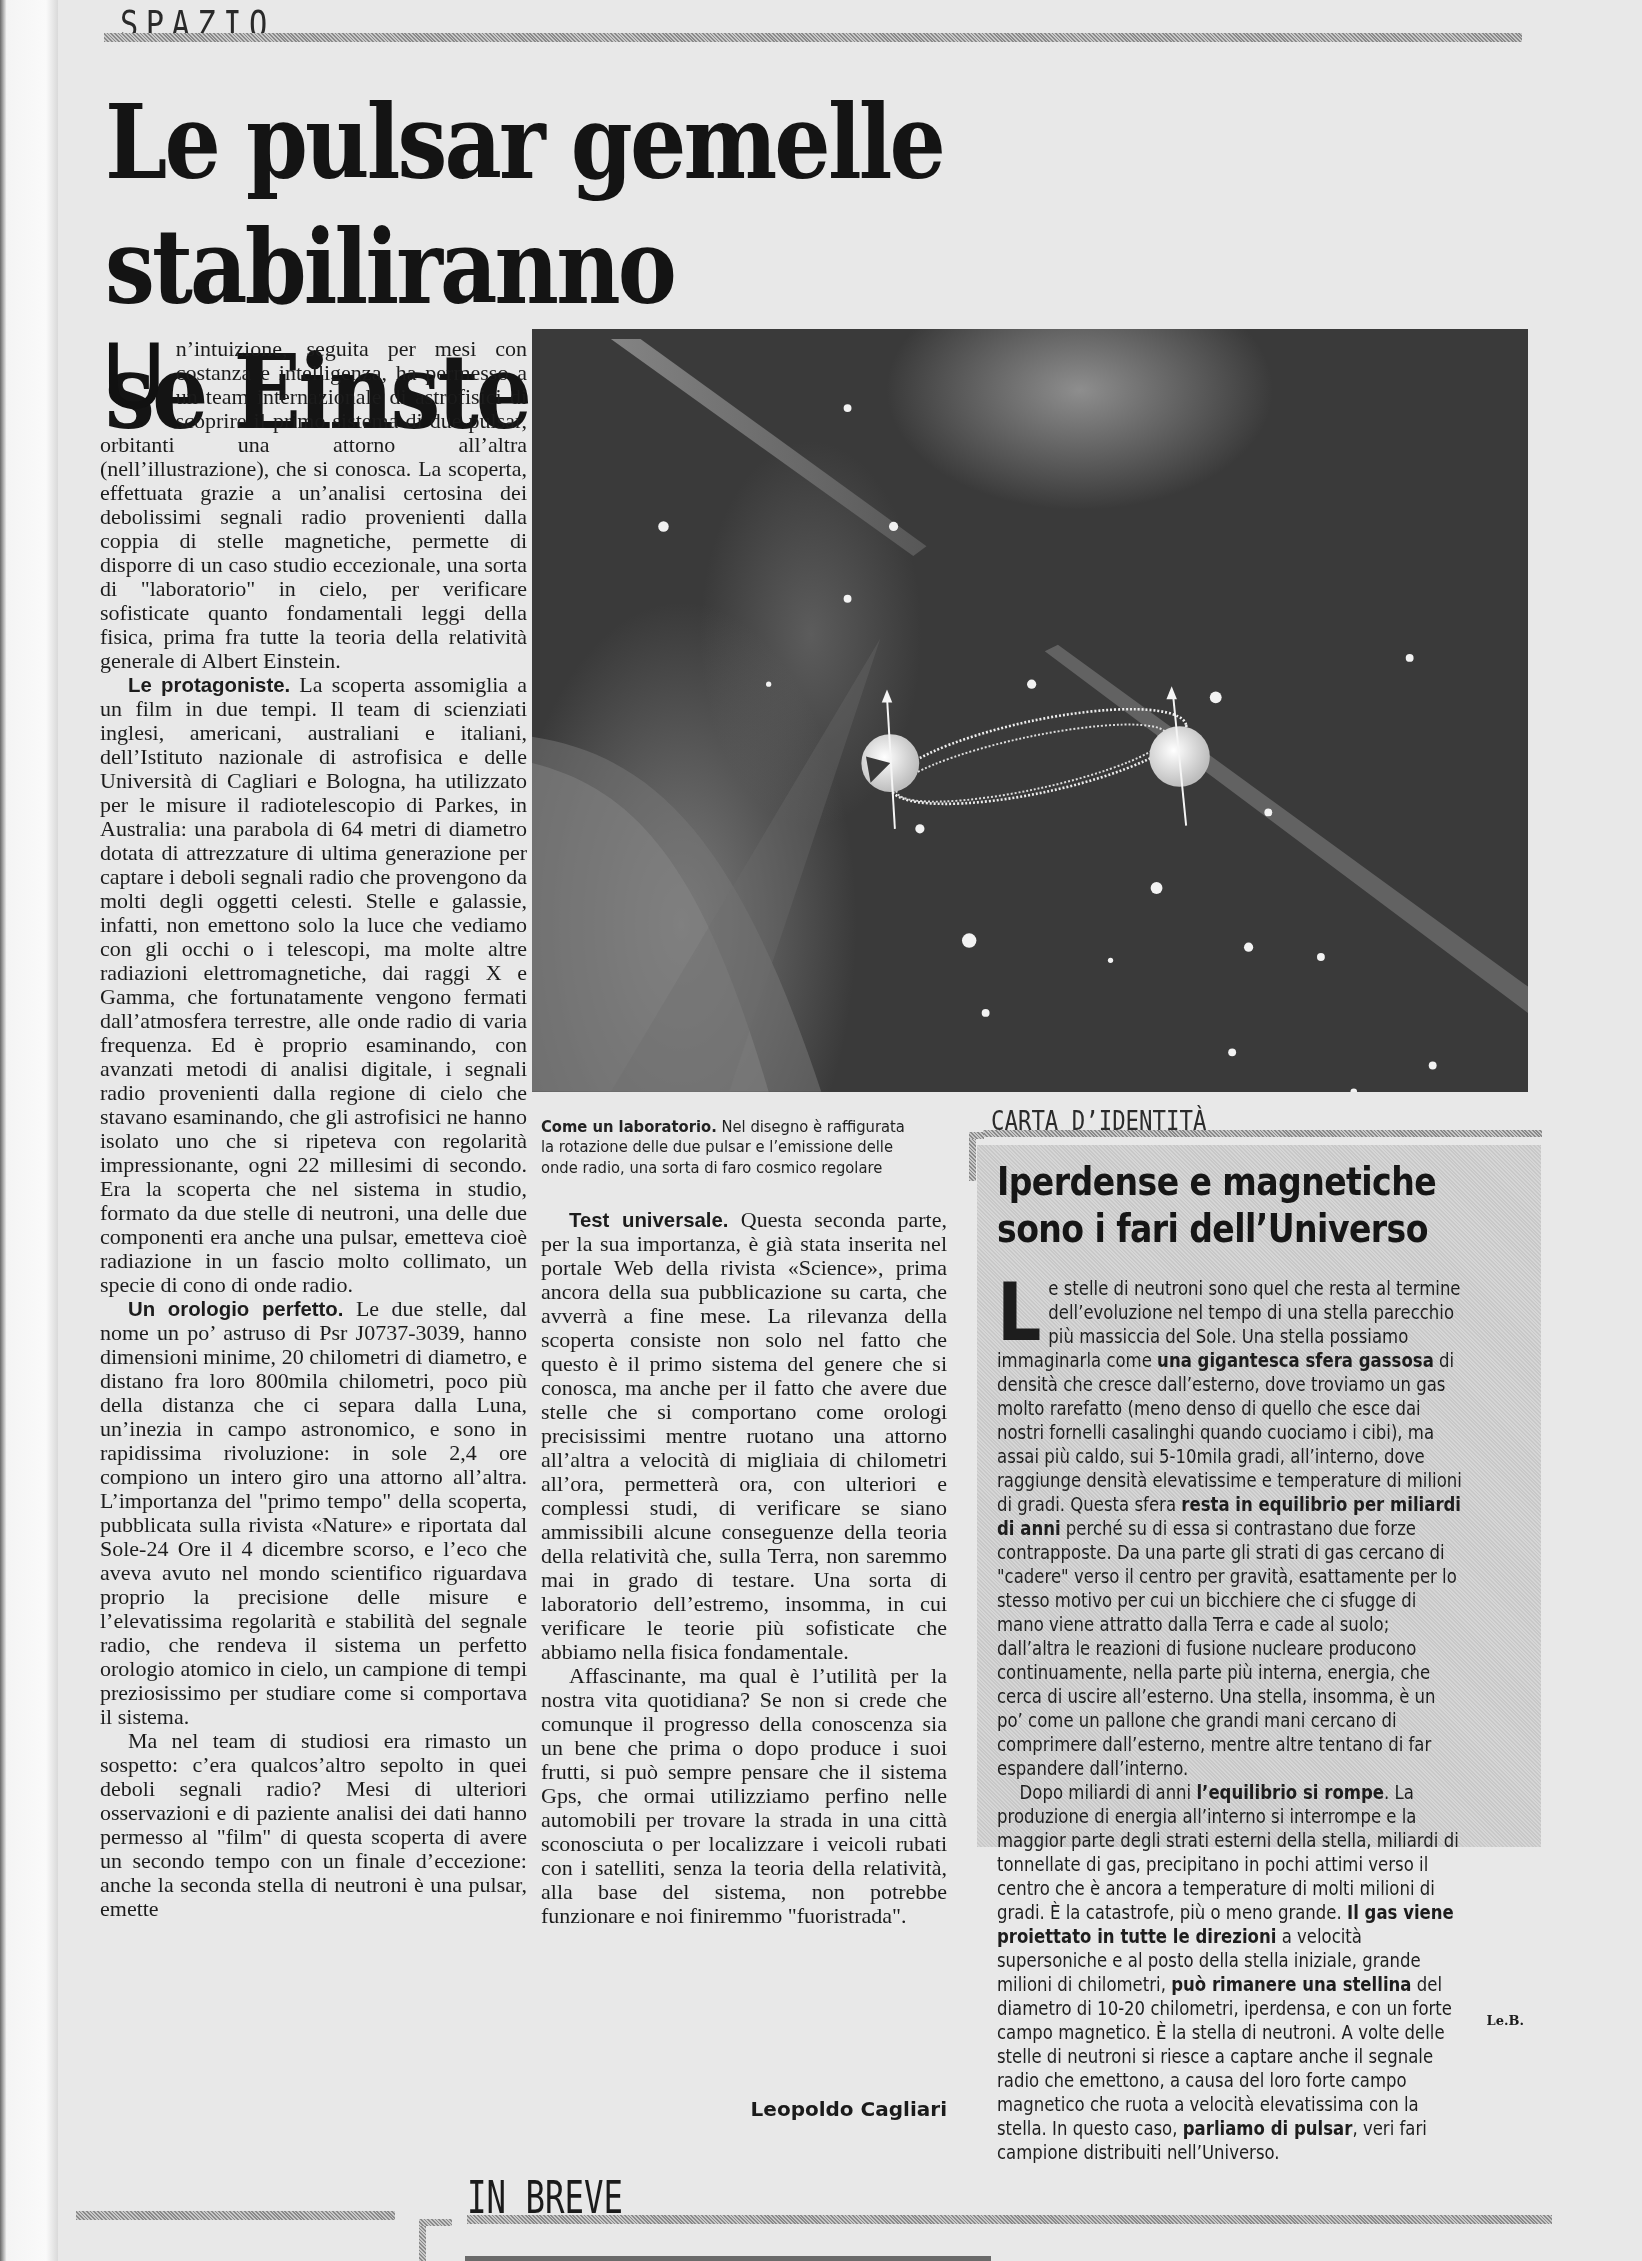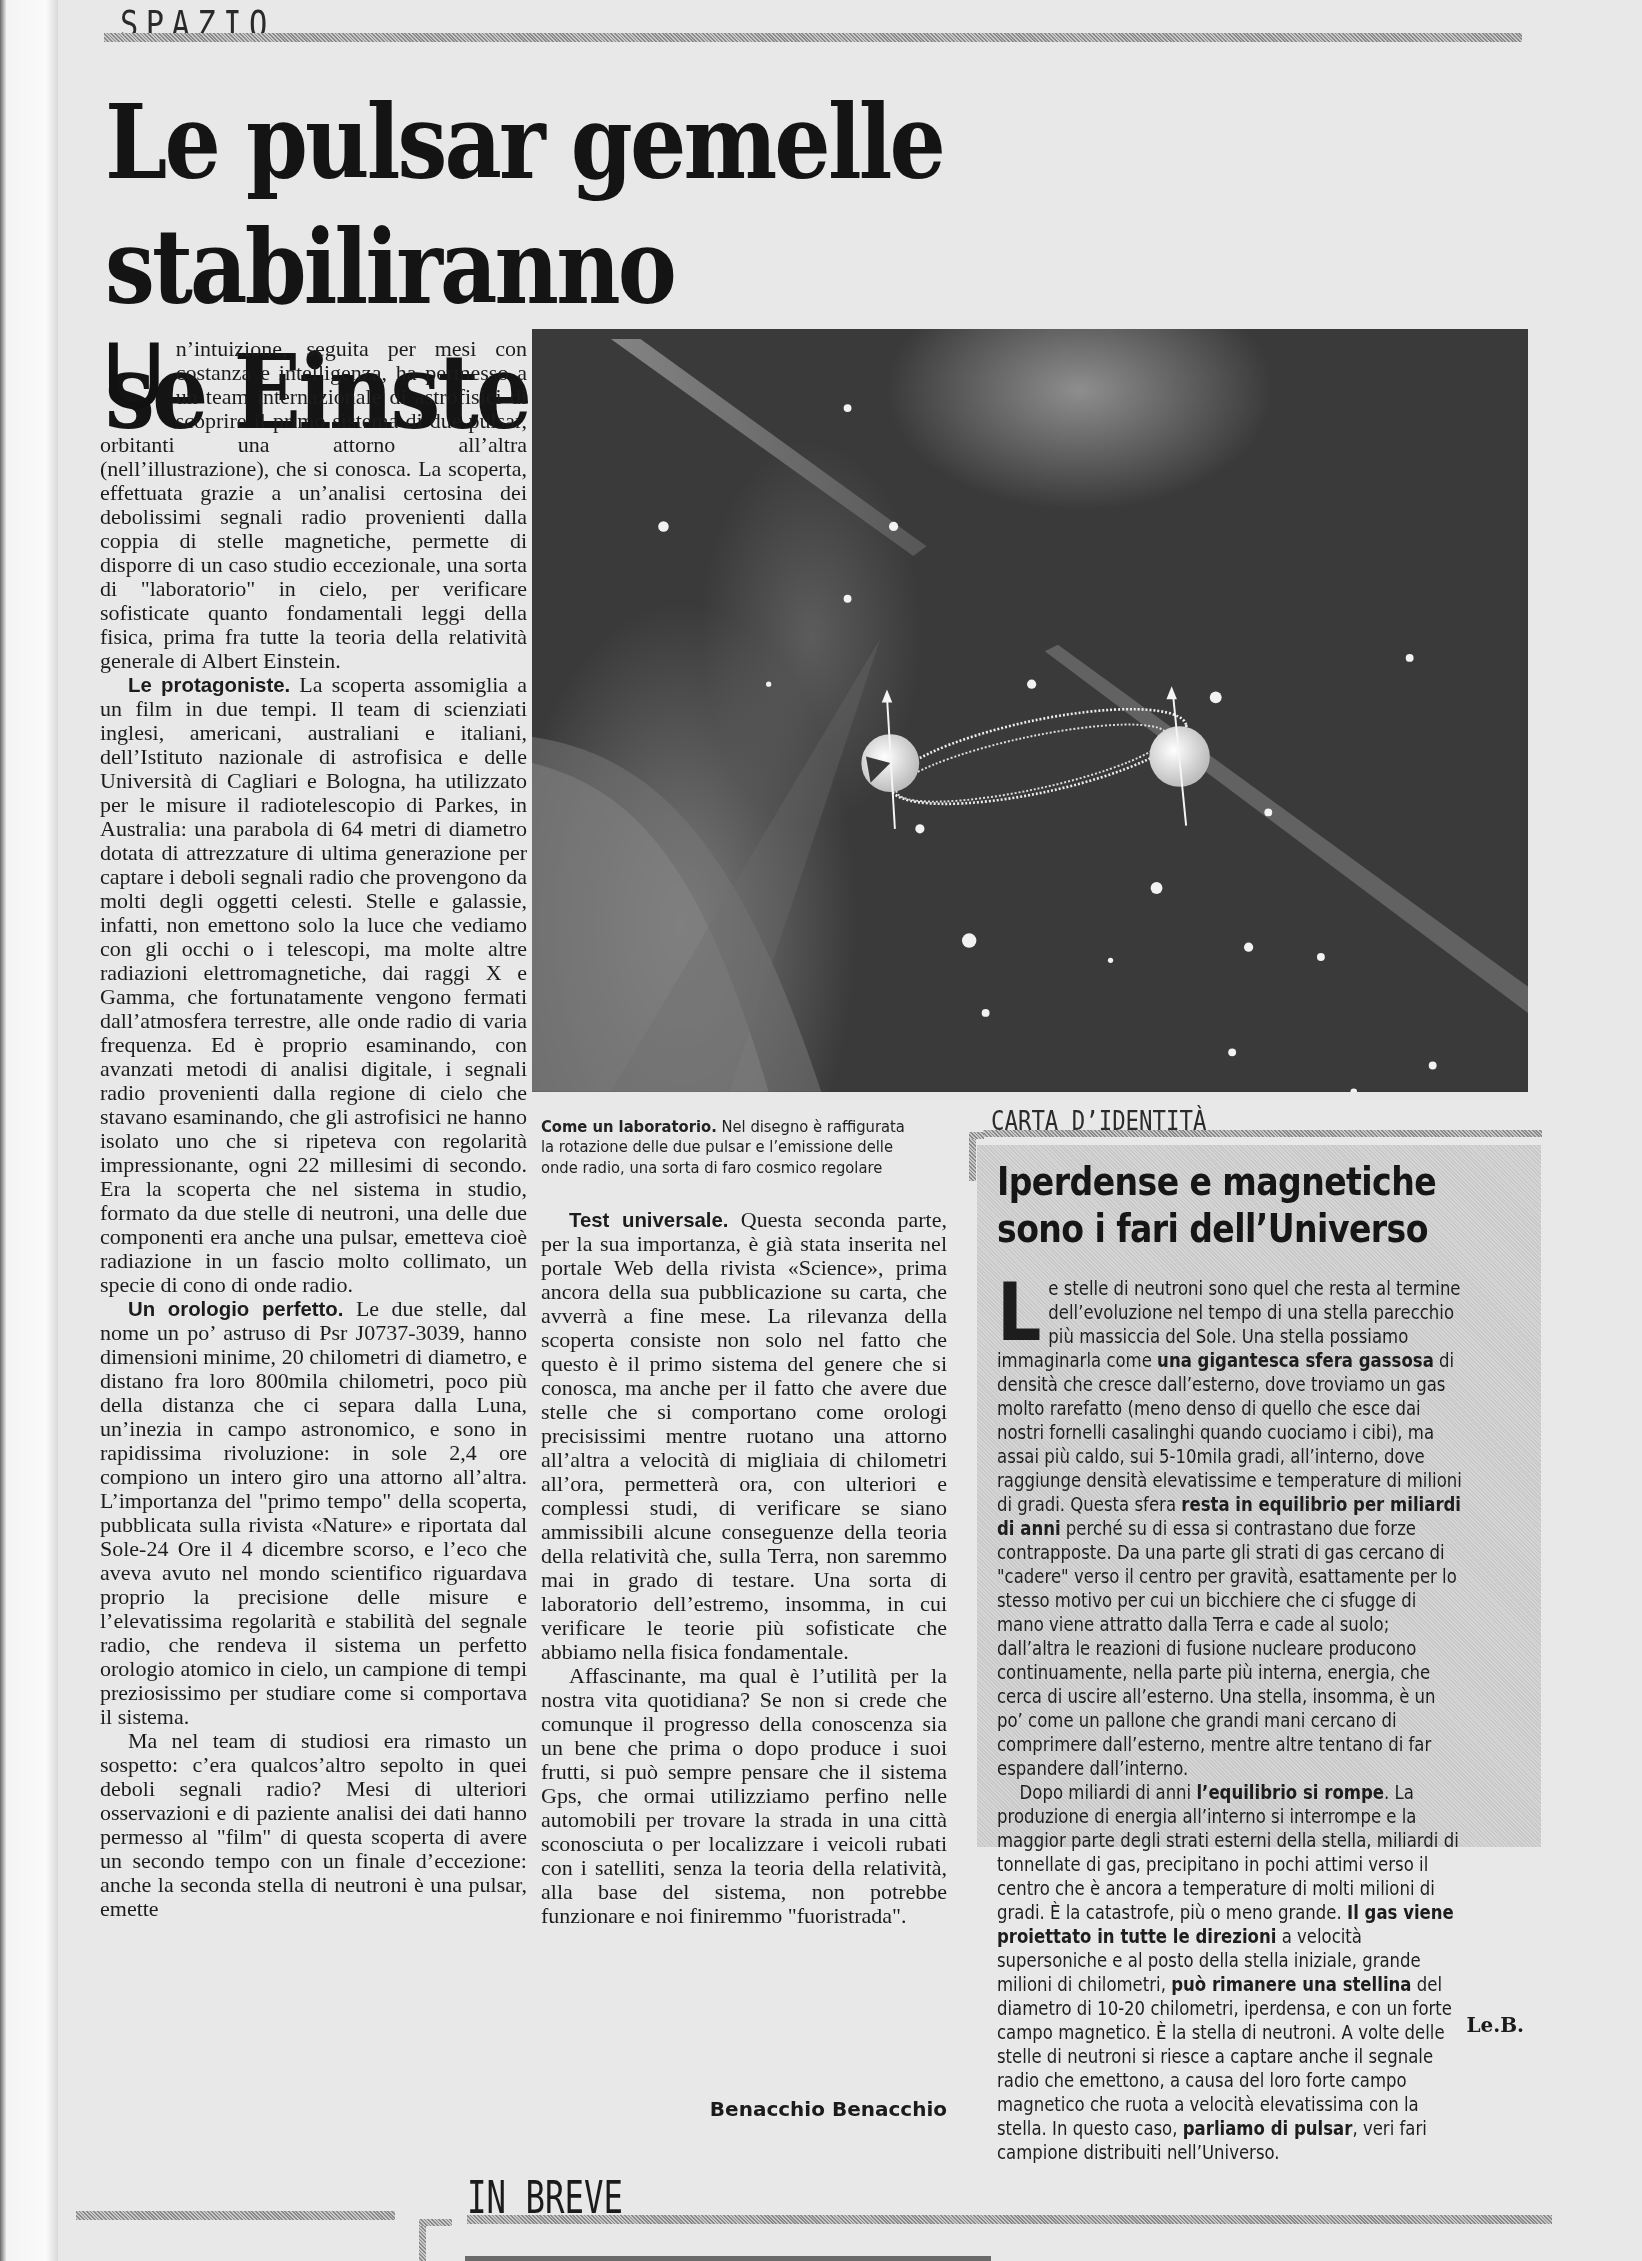--- a/index.html
+++ b/index.html
@@ -104,21 +104,21 @@
     color: #1d1d1d; transform: scaleX(0.87); transform-origin: left top;
   }
   .sb-body p { margin: 0; }
   .sb-body p + p { text-indent: 26px; }
   .sb-drop {
     float: left; font-family: "DejaVu Sans", sans-serif; font-weight: bold;
     font-size: 80px; line-height: 66px; margin: 4px 8px 0 0;
   }
   .sb-sign {
     position: absolute; right: 17px; top: 868px;
-    font-family: "DejaVu Serif", serif; font-weight: bold; font-size: 20px;
+    font-family: "DejaVu Serif", serif; font-weight: bold; font-size: 13px;
   }
 
   
   .ib-rule-left { position: absolute; left: 76px; top: 2211px; width: 319px; height: 9.2px; }
   .ib-rule-main { position: absolute; left: 467px; top: 2215px; width: 1085px; height: 9.2px; }
   .ib-bracket-v { position: absolute; left: 419px; top: 2219px; width: 6.6px; height: 43px; }
   .ib-bracket-h { position: absolute; left: 419px; top: 2219px; width: 33px; height: 6.6px; }
   .ib-label {
     position: absolute; left: 467px; top: 2171px;
     font-family: "DejaVu Sans Mono", monospace; font-size: 45px; color: #1b1b1b;
@@ -205,21 +205,21 @@
 </div>
 
 <div class="caption">
   <b>Come un laboratorio.</b><span> Nel disegno è raffigurata la rotazione delle due pulsar e l’emissione delle onde radio, una sorta di faro cosmico regolare</span>
 </div>
 
 <div class="col col-mid">
   <p><span class="lead-head">Test universale.</span><span> Questa seconda parte, per la sua importanza, è già stata inserita nel portale Web della rivista «Science», prima ancora della sua pubblicazione su carta, che avverrà a fine mese. La rilevanza della scoperta consiste non solo nel fatto che questo è il primo sistema del genere che si conosca, ma anche per il fatto che avere due stelle che si comportano come orologi precisissimi mentre ruotano una attorno all’altra a velocità di migliaia di chilometri all’ora, permetterà ora, con ulteriori e complessi studi, di verificare se siano ammissibili alcune conseguenze della teoria della relatività che, sulla Terra, non saremmo mai in grado di testare. Una sorta di laboratorio dell’estremo, insomma, in cui verificare le teorie più sofisticate che abbiamo nella fisica fondamentale.</span></p>
   <p>Affascinante, ma qual è l’utilità per la nostra vita quotidiana? Se non si crede che comunque il progresso della conoscenza sia un bene che prima o dopo produce i suoi frutti, si può sempre pensare che il sistema Gps, che ormai utilizziamo perfino nelle automobili per trovare la strada in una città sconosciuta o per localizzare i veicoli rubati con i satelliti, senza la teoria della relatività, alla base del sistema, non potrebbe funzionare e noi finiremmo "fuoristrada".</p>
 </div>
-<div class="byline">Benacchio Benacchio</div>
+<div class="byline">Leopoldo Cagliari</div>
 
 <div class="sb-label">CARTA D’IDENTITÀ</div>
 <div class="sb-rule halftone"></div>
 <div class="sb-bracket-v halftone"></div>
 <div class="sb-bracket-h halftone"></div>
 <div class="sidebar">
   <div class="sb-title">
     <span>Iperdense e magnetiche</span><br>
     <span>sono i fari dell’Universo</span>
   </div>

